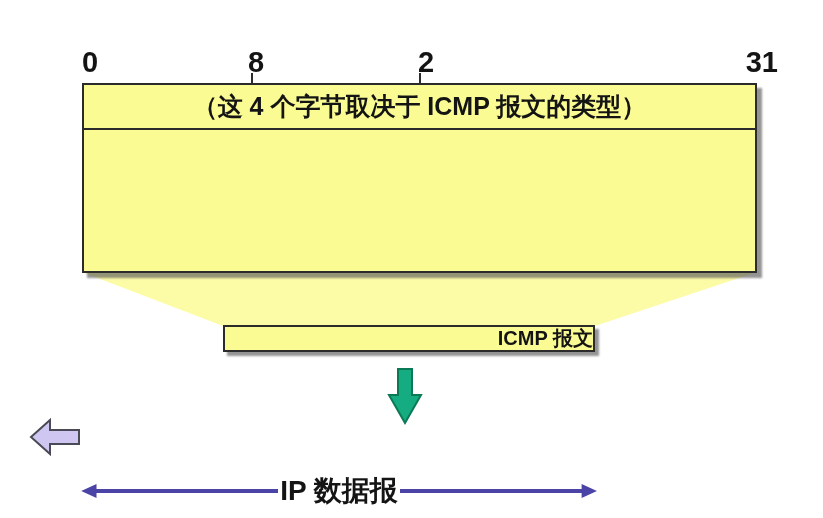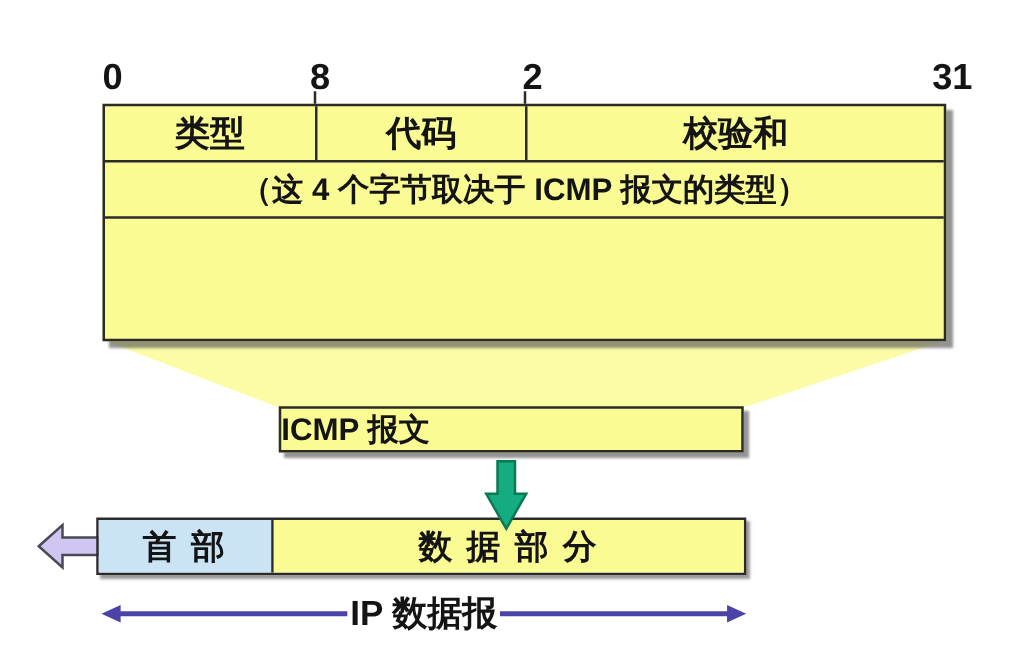--- a/index.html
+++ b/index.html
@@ -46,25 +46,25 @@
   .fmt-row1{display:flex;height:45px;border-bottom:2px solid var(--border-dark);box-sizing:border-box;}
   .fmt-cell{display:flex;align-items:center;justify-content:center;font-size:28px;box-sizing:border-box;}
   .cell-type{width:170px;border-right:2px solid var(--border-dark);}
   .cell-code{width:168px;border-right:2px solid var(--border-dark);}
   .cell-checksum{flex:1;}
   .fmt-row2{height:45px;border-bottom:2px solid var(--border-dark);box-sizing:border-box;
     display:flex;align-items:center;justify-content:center;font-size:25px;}
   .fmt-row3{flex:1;display:flex;align-items:center;justify-content:center;font-size:27px;}
 
   .icmp-box{
-    position:absolute;left:223px;top:325px;width:372px;height:37px;
+    position:absolute;left:223px;top:325px;width:372px;height:27px;
     border:2px solid var(--border-dark);box-sizing:border-box;
     background:var(--box-yellow);
     box-shadow:4px 4px 2px rgba(90,90,90,.65);
-    display:flex;align-items:center;justify-content:flex-start;font-size:25px;z-index:2;
+    display:flex;align-items:center;justify-content:flex-end;font-size:20px;z-index:2;
   }
 
   .down-arrow{position:absolute;left:384px;top:368px;z-index:3;}
   .down-arrow polygon{fill:var(--arrow-green);stroke:var(--arrow-green-border);stroke-width:2;stroke-linejoin:miter;}
 
   .left-arrow{position:absolute;left:29px;top:418px;z-index:1;}
   .left-arrow polygon{fill:var(--arrow-purple);stroke:var(--arrow-purple-border);stroke-width:2;stroke-linejoin:miter;}
 
   .ip-row{
     position:absolute;left:77px;top:414px;width:520px;height:46px;
@@ -99,44 +99,35 @@
   <span class="bit-label bit-0">0</span>
   <span class="bit-label bit-8">8</span>
   <span class="bit-label bit-16">2</span>
   <span class="bit-label bit-31">31</span>
   <div class="tick tick-8"></div>
   <div class="tick tick-16"></div>
 
   <div class="funnel"></div>
 
   <div class="fmt-table">
-    <div class="fmt-row1">
-      <div class="fmt-cell cell-type">类型</div>
-      <div class="fmt-cell cell-code">代码</div>
-      <div class="fmt-cell cell-checksum">校验和</div>
-    </div>
     <div class="fmt-row2">（这 4 个字节取决于 ICMP 报文的类型）</div>
   </div>
 
   <div class="icmp-box">
     <span>ICMP 报文</span>
   </div>
 
   <svg class="down-arrow" width="42" height="58" viewBox="0 0 42 58">
     <polygon points="14,1 28,1 28,27 37,27 21,55 5,27 14,27"></polygon>
   </svg>
 
   <svg class="left-arrow" width="51" height="39" viewBox="0 0 51 39">
     <polygon points="2,19 21,2 21,12 50,12 50,26 21,26 21,36"></polygon>
   </svg>
 
-  <div class="ip-row">
-    <div class="ip-header">首 部</div>
-    <div class="ip-data">数 据 部 分</div>
-  </div>
 
   <div class="measure">
     <svg viewBox="0 0 168 16" preserveAspectRatio="none">
       <line x1="12" y1="8" x2="168" y2="8"></line>
       <polygon points="14,1 1,8 14,15"></polygon>
     </svg>
     <span class="measure-caption">IP 数据报</span>
     <svg viewBox="0 0 168 16" preserveAspectRatio="none">
       <line x1="0" y1="8" x2="156" y2="8"></line>
       <polygon points="154,1 167,8 154,15"></polygon>

